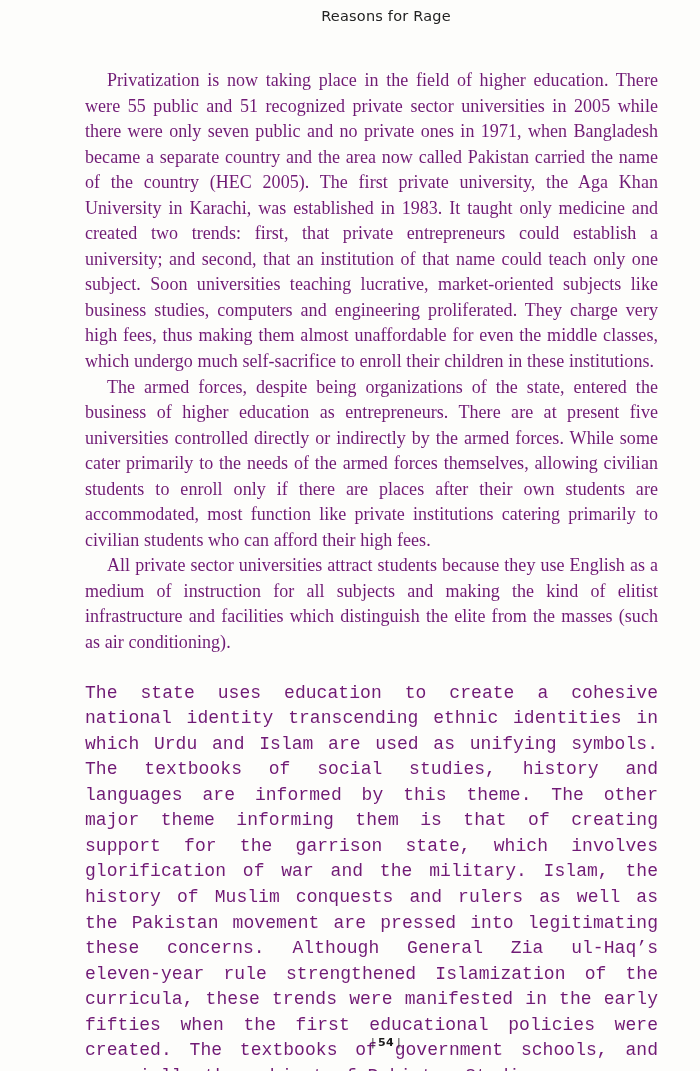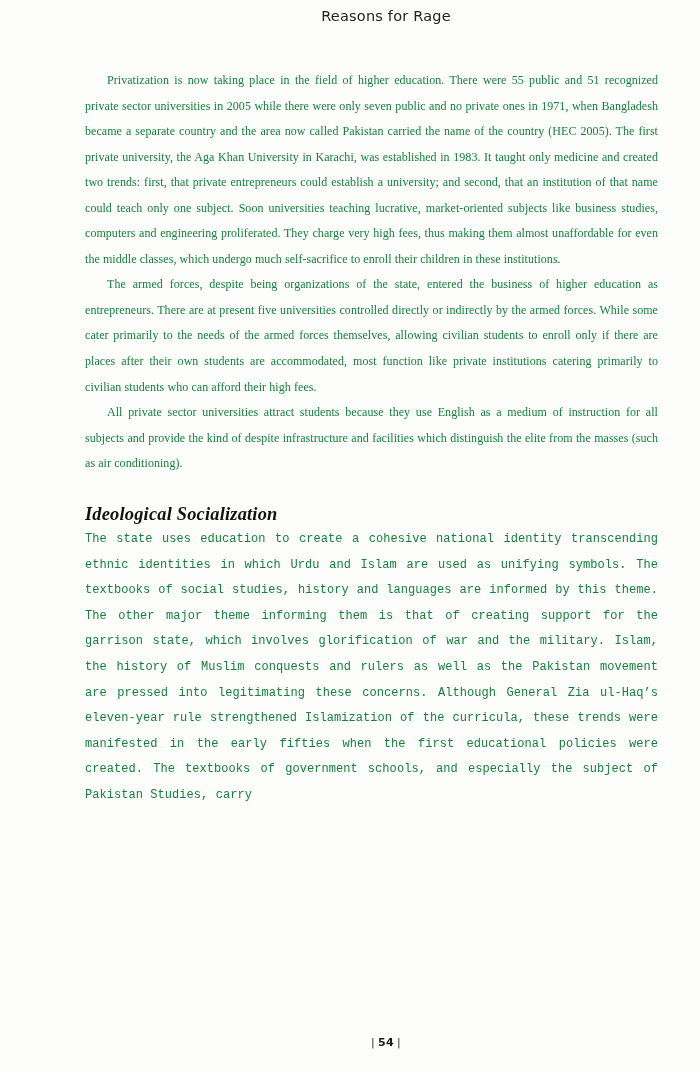--- a/index.html
+++ b/index.html
@@ -44,27 +44,27 @@
     position: absolute;
     top: 68px;
     left: 49px;
     width: 573px;
   }
 
   p.body-para {
     margin: 0;
     text-align: justify;
     text-align-last: left;
-    font-size: 12px;
+    font-size: 18px;
     line-height: 25.55px;
     letter-spacing: 0.05px;
     word-spacing: 0.1px;
     text-indent: 22px;
     hyphens: none;
-    color: #15803d;
+    color: #701a75;
   }
 
   p.body-para.no-indent {
     text-indent: 0;
     font-family: Liberation Mono, monospace;
   }
 
   h2.section-heading {
     margin: 0;
     font-size: 18.4px;
@@ -105,25 +105,24 @@
 <div class="page">
 
   <div class="running-head">Reasons for Rage</div>
 
   <div class="text-column">
 
     <p class="body-para">Privatization is now taking place in the field of higher education. There were 55 public and 51 recognized private sector universities in 2005 while there were only seven public and no private ones in 1971, when Bangladesh became a separate country and the area now called Pakistan carried the name of the country (HEC 2005). The first private university, the Aga Khan University in Karachi, was established in 1983. It taught only medicine and created two trends: first, that private entrepreneurs could establish a university; and second, that an institution of that name could teach only one subject. Soon universities teaching lucrative, market-oriented subjects like business studies, computers and engineering proliferated. They charge very high fees, thus making them almost unaffordable for even the middle classes, which undergo much self-sacrifice to enroll their children in these institutions.</p>
 
     <p class="body-para">The armed forces, despite being organizations of the state, entered the business of higher education as entrepreneurs. There are at present five universities controlled directly or indirectly by the armed forces. While some cater primarily to the needs of the armed forces themselves, allowing civilian students to enroll only if there are places after their own students are accommodated, most function like private institutions catering primarily to civilian students who can afford their high fees.</p>
 
-    <p class="body-para">All private sector universities attract students because they use English as a medium of instruction for all subjects and provide the kind of despite infrastructure and facilities which distinguish the elite from the masses (such as air conditioning).</p>
+    <p class="body-para">All private sector universities attract students because they use English as a medium of instruction for all subjects and making the kind of elitist infrastructure and facilities which distinguish the elite from the masses (such as air conditioning).</p>
 
     <div class="gap-before-heading"></div>
 
-    <h2 class="section-heading">Ideological Socialization</h2>
 
     <p class="body-para no-indent">The state uses education to create a cohesive national identity transcending ethnic identities in which Urdu and Islam are used as unifying symbols. The textbooks of social studies, history and languages are informed by this theme. The other major theme informing them is that of creating support for the garrison state, which involves glorification of war and the military. Islam, the history of Muslim conquests and rulers as well as the Pakistan movement are pressed into legitimating these concerns. Although General Zia ul-Haq’s eleven-year rule strengthened Islamization of the curricula, these trends were manifested in the early fifties when the first educational policies were created. The textbooks of government schools, and especially the subject of Pakistan Studies, carry</p>
 
   </div>
 
   <div class="folio">
     <span class="rule">|</span><span>54</span><span class="rule">|</span>
   </div>
 
 </div>

